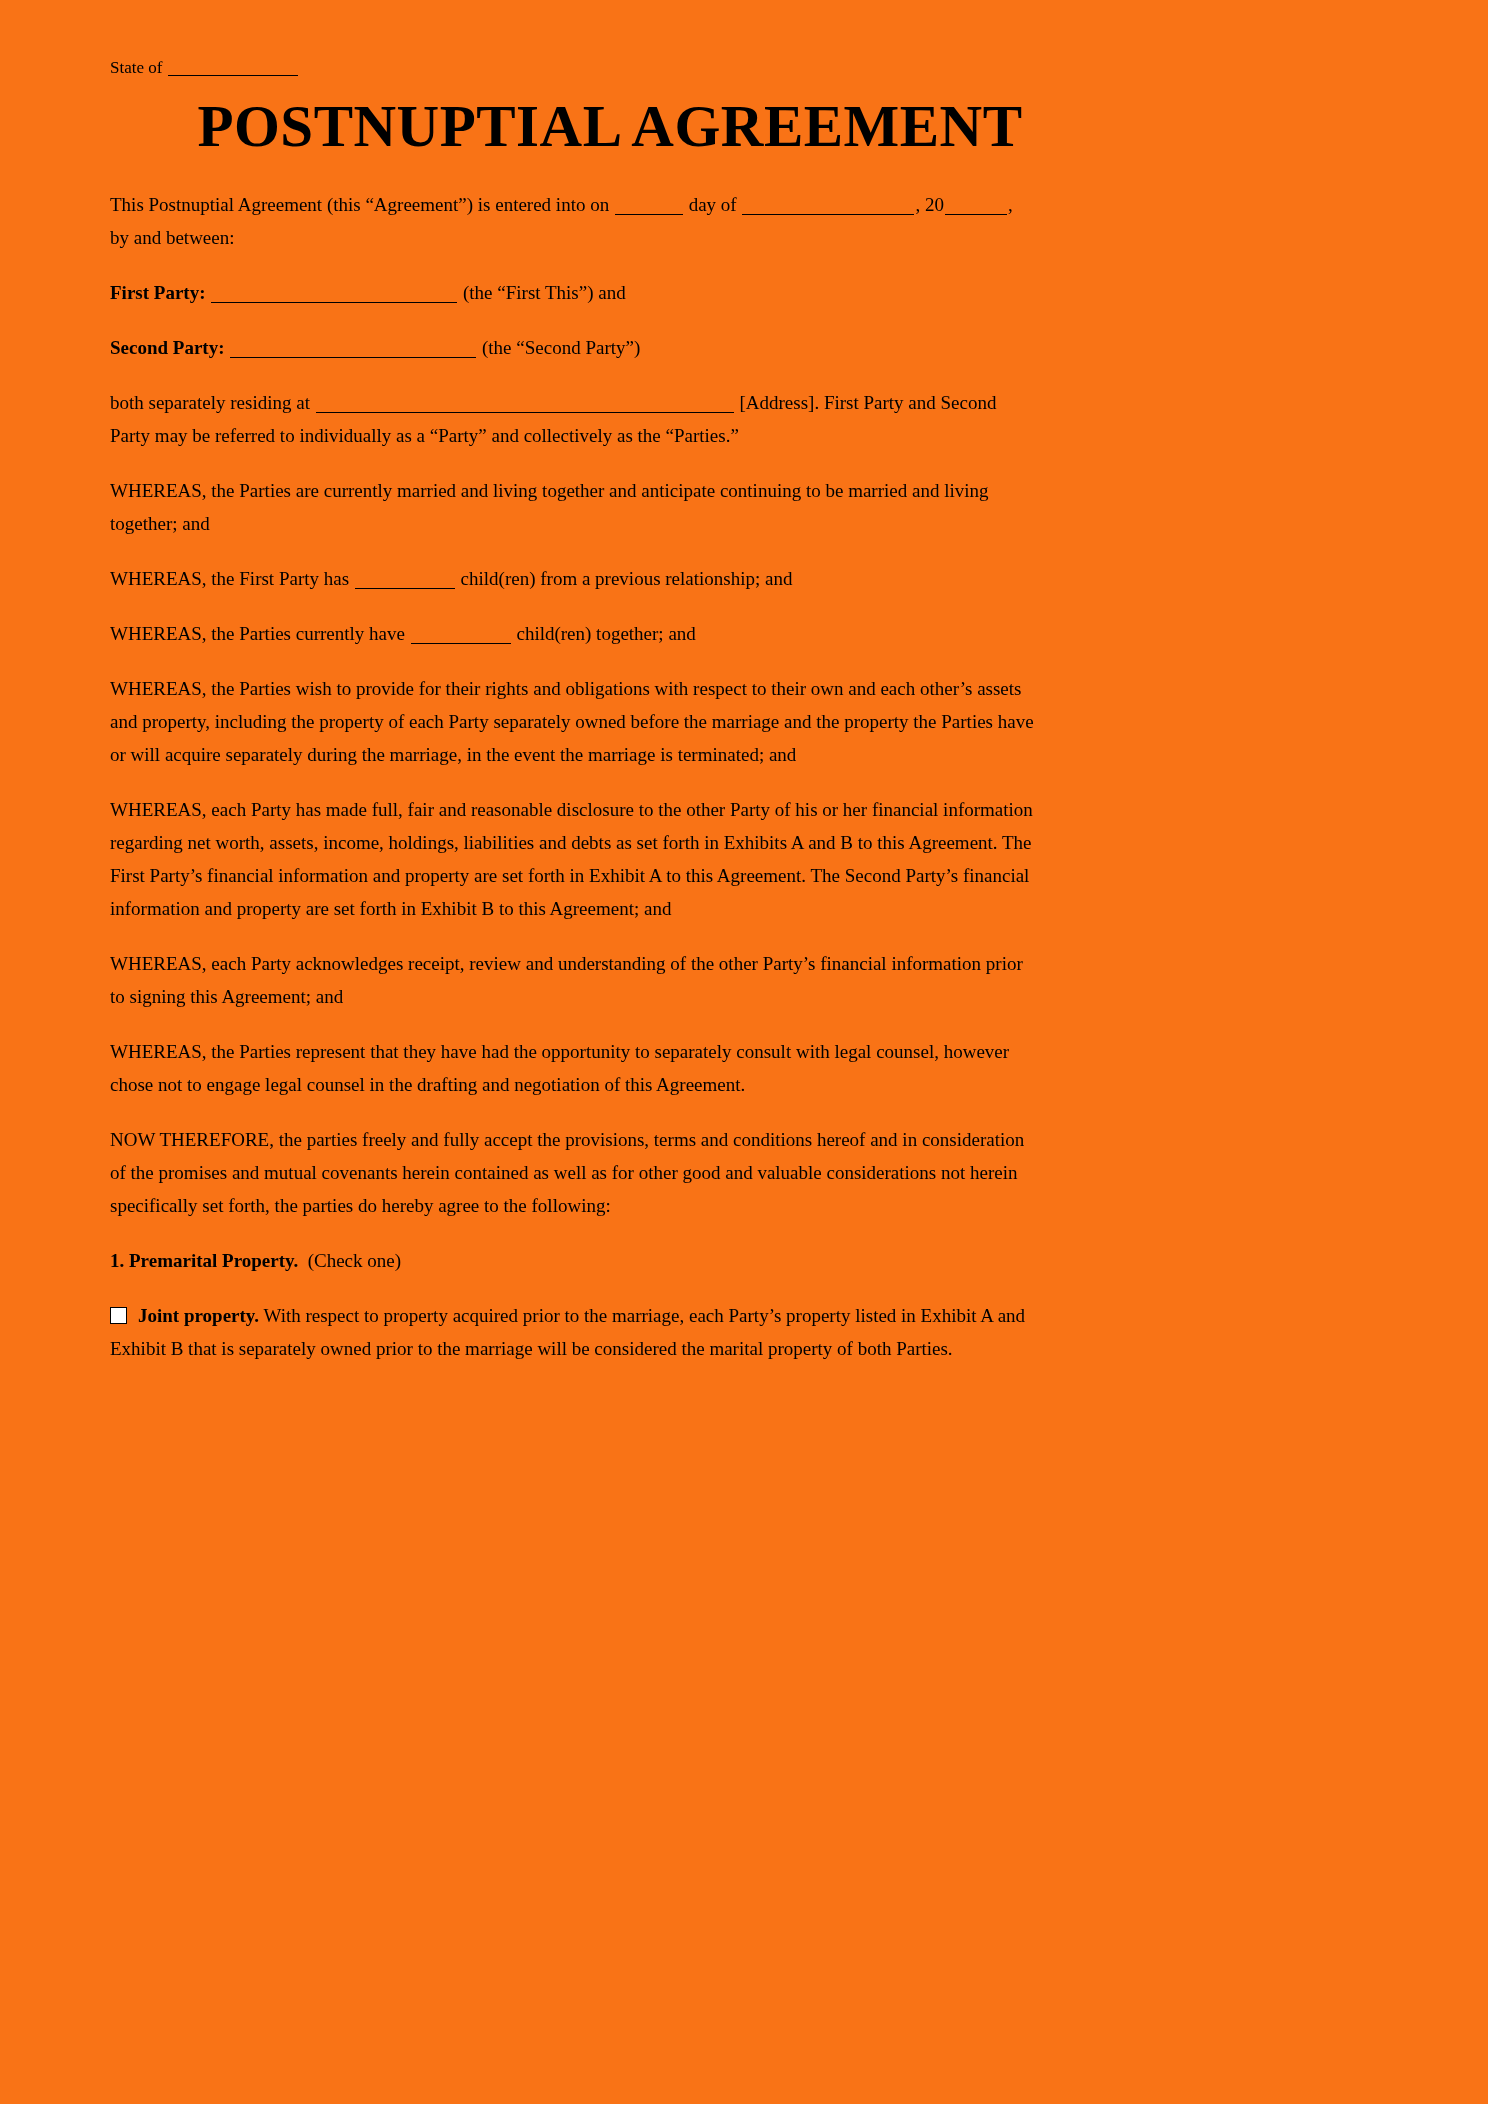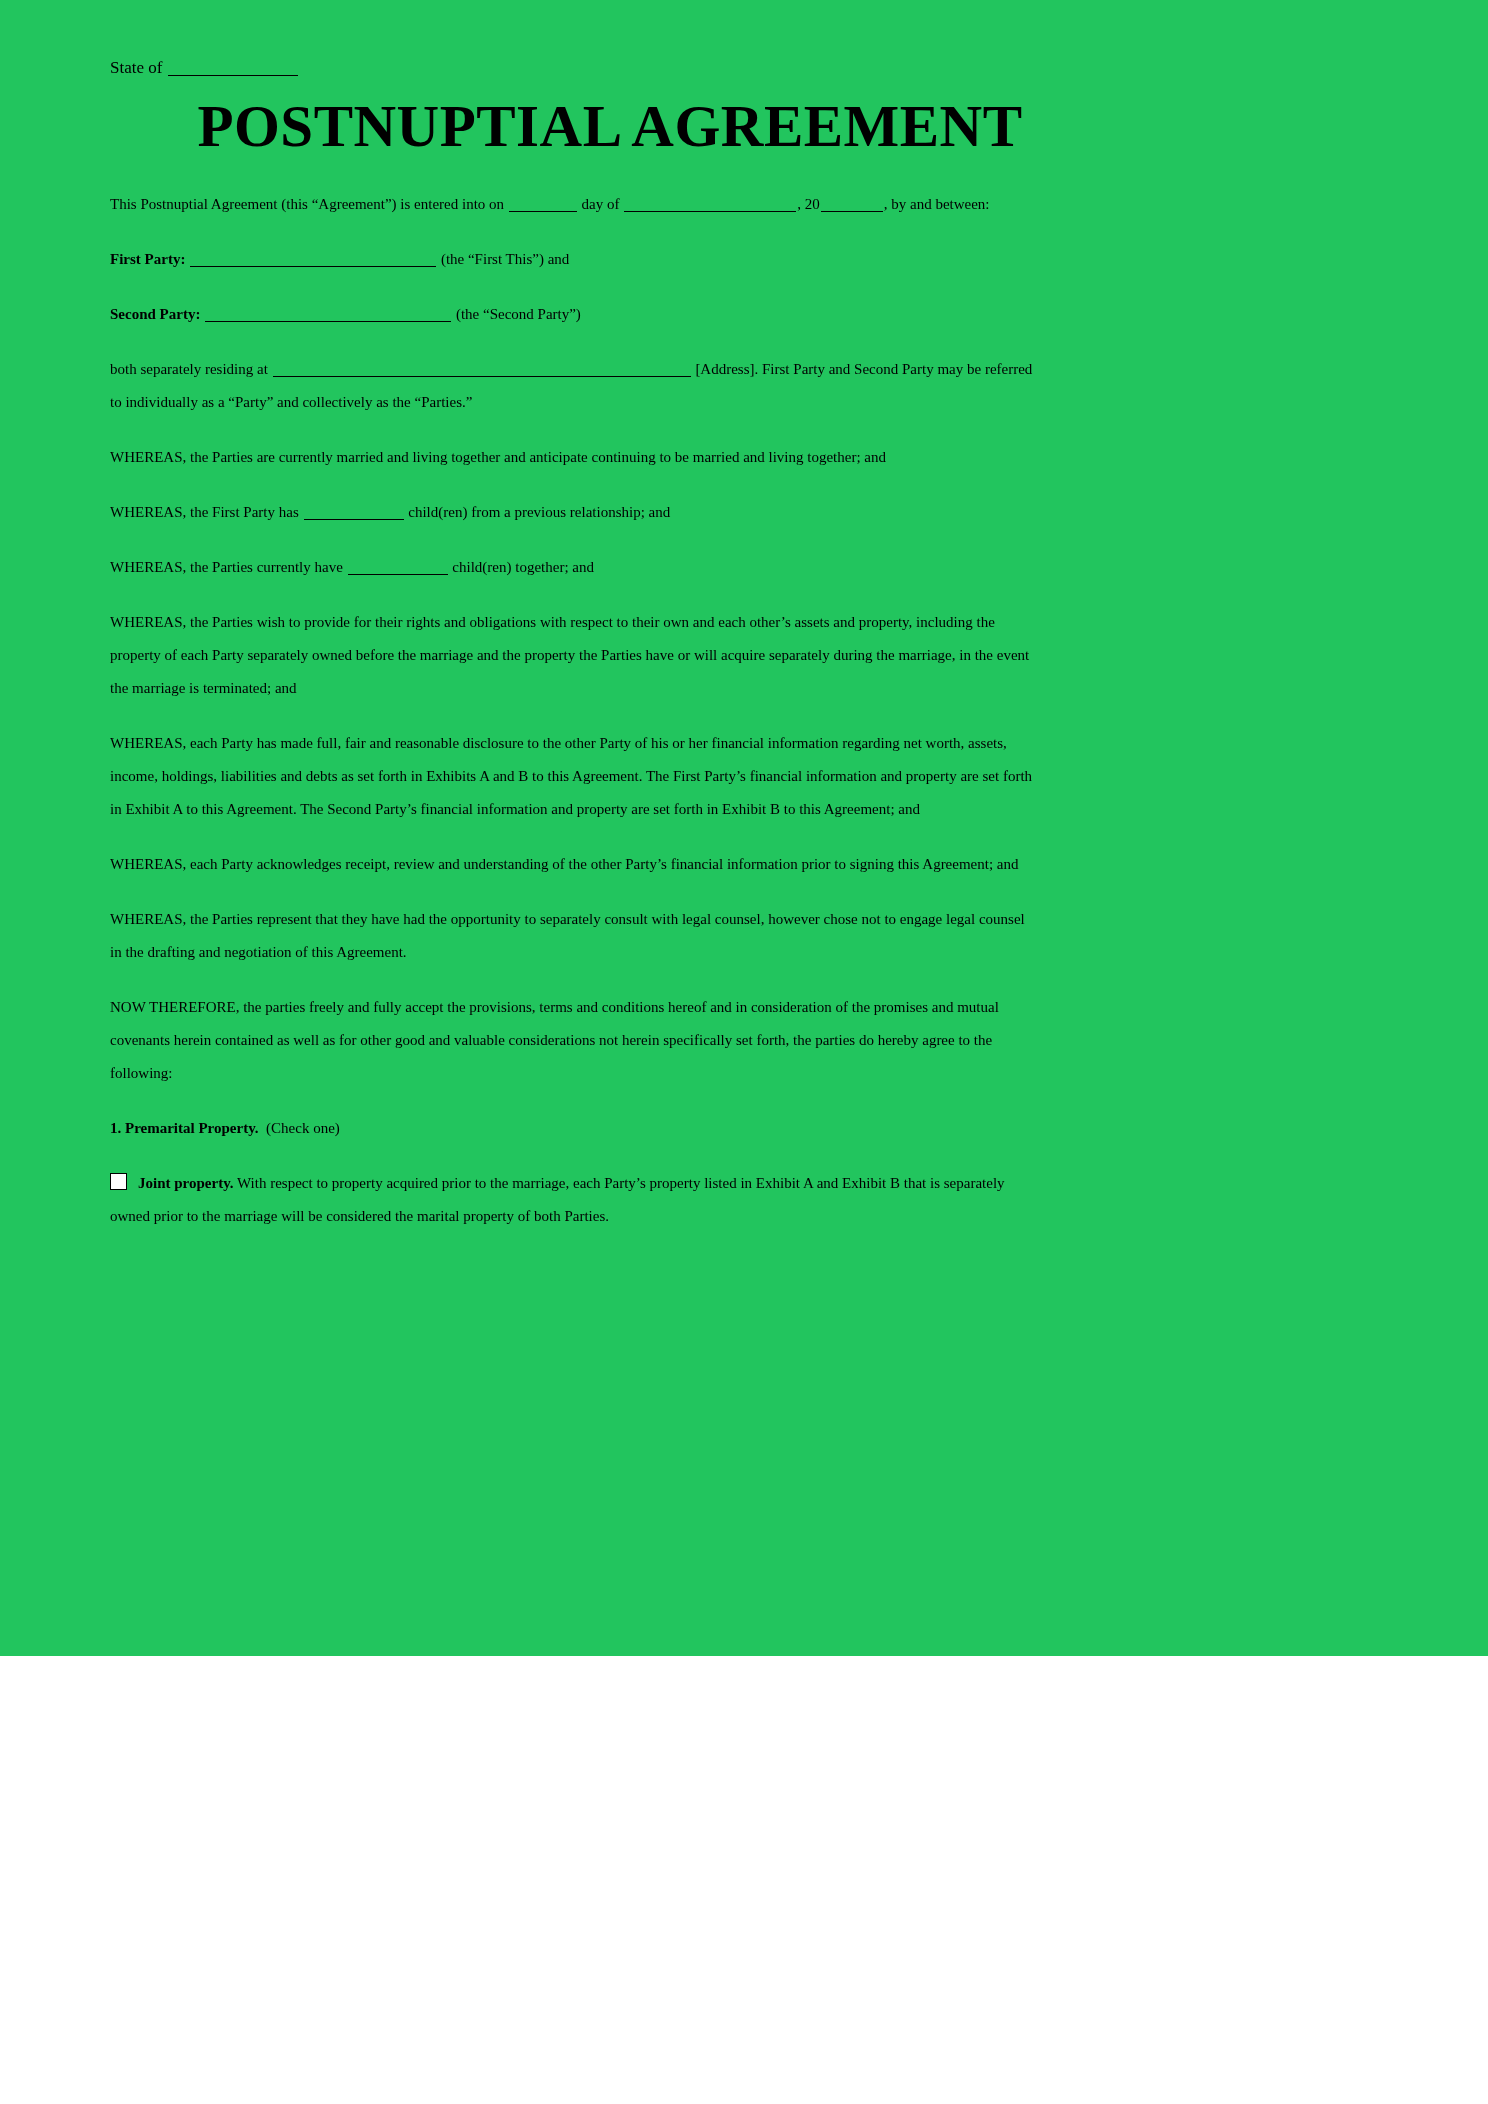--- a/index.html
+++ b/index.html
@@ -11,22 +11,22 @@
   body {
     width: 1488px;
     height: 2104px;
     font-family: "Liberation Serif", "DejaVu Serif", serif;
     color: #000000;
     -webkit-font-smoothing: antialiased;
   }
   .page {
     position: relative;
     width: 1488px;
-    height: 1656px;
-    background: #22c55e;
+    height: 2104px;
+    background: #f97316;
     box-sizing: border-box;
     padding: 0;
     overflow: hidden;
   }
   .content {
     position: absolute;
     left: 110px;
     top: 0;
     width: 926px;
   }
@@ -55,21 +55,21 @@
     margin-left: -20px;
   }
 
   
   .body-block {
     margin-top: 30px;
   }
   p.para {
     margin: 0 0 0 0;
     padding: 0;
-    font-size: 15px;
+    font-size: 19px;
     line-height: 33px;
     text-align: left;
   }
   p.para + p.para {
     margin-top: 22px;
   }
   .bold { font-weight: bold; text-align: right; }
 
   
   .blank {

